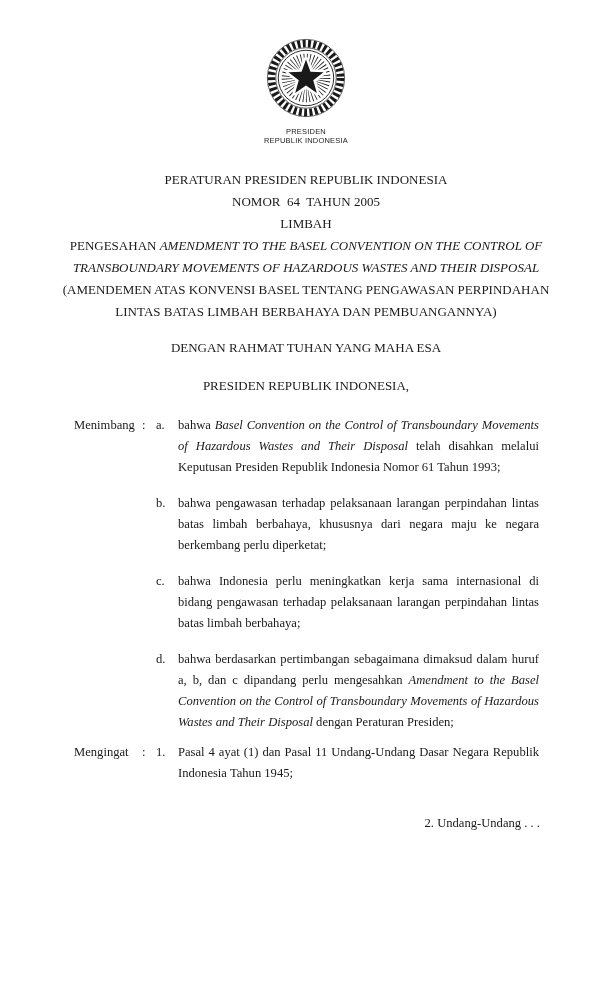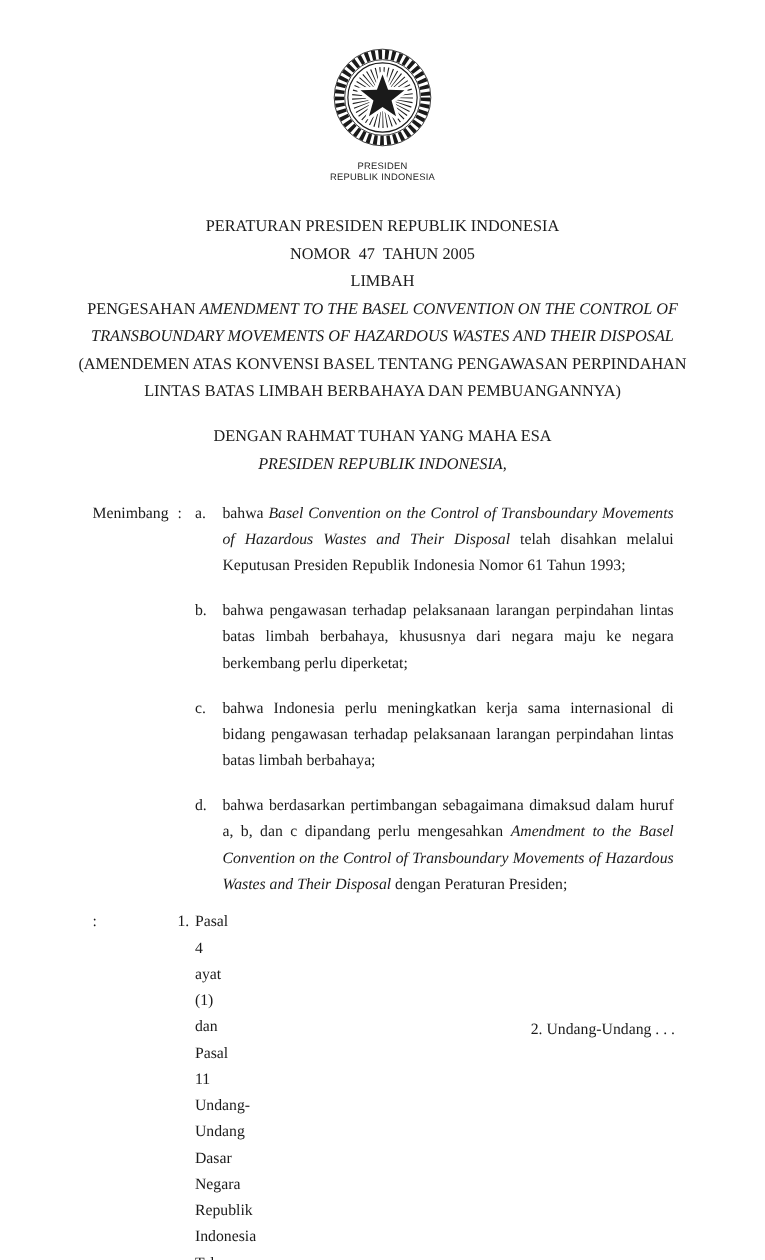--- a/index.html
+++ b/index.html
@@ -26,21 +26,21 @@
   }
   .title-block {
     margin-top: 24px;
     text-align: center;
     font-size: 13px;
     line-height: 22px;
   }
   .title-line { white-space: pre-wrap; font-family: Liberation Serif, serif; }
   .subject { max-width: 500px; margin: 0 auto; }
   .invocation { margin-top: 14px; }
-  .authority { margin-top: 0; font-style: italic; }
+  .authority { margin-top: 16px; }
   .clauses {
     margin: 18px 71px 0 72px;
     display: grid;
     grid-template-columns: 68px 14px 22px 1fr;
     row-gap: 15px;
     font-size: 12.6px;
     line-height: 21px;
   }
   .clauses.mengingat { margin-top: 9px; }
   .clauses .text { text-align: justify; }
@@ -68,21 +68,21 @@
       <polygon points="50,28 55.3,42.7 70.9,43.2 58.6,52.8 62.9,67.8 50,59 37.1,67.8 41.4,52.8 29.1,43.2 44.7,42.7" fill="#1a1a1a"></polygon>
     </svg>
     <div class="seal-caption">
       <div>PRESIDEN</div>
       <div>REPUBLIK INDONESIA</div>
     </div>
   </div>
 
   <div class="title-block">
     <div class="title-line">PERATURAN PRESIDEN REPUBLIK INDONESIA</div>
-    <div class="title-line">NOMOR  47  TAHUN 2005</div>
+    <div class="title-line">NOMOR  64  TAHUN 2005</div>
     <div class="title-line">LIMBAH</div>
     <div class="subject"><span>PENGESAHAN </span><span class="it">AMENDMENT TO THE BASEL CONVENTION ON THE CONTROL OF TRANSBOUNDARY MOVEMENTS OF HAZARDOUS WASTES AND THEIR DISPOSAL</span><span> (AMENDEMEN ATAS KONVENSI BASEL TENTANG PENGAWASAN PERPINDAHAN LINTAS BATAS LIMBAH BERBAHAYA DAN PEMBUANGANNYA)</span></div>
     <div class="invocation">DENGAN RAHMAT TUHAN YANG MAHA ESA</div>
     <div class="authority">PRESIDEN REPUBLIK INDONESIA,</div>
   </div>
 
   <div class="clauses">
     <div>Menimbang</div>
     <div>:</div>
     <div>a.</div>
@@ -98,20 +98,21 @@
     <div>c.</div>
     <div class="text"><span>bahwa Indonesia perlu meningkatkan kerja sama internasional di bidang pengawasan terhadap pelaksanaan larangan perpindahan lintas batas limbah berbahaya;</span></div>
 
     <div></div>
     <div></div>
     <div>d.</div>
     <div class="text"><span>bahwa berdasarkan pertimbangan sebagaimana dimaksud dalam huruf a, b, dan c dipandang perlu mengesahkan </span><span class="it">Amendment to the Basel Convention on the Control of Transboundary Movements of Hazardous Wastes and Their Disposal</span><span> dengan Peraturan Presiden;</span></div>
   </div>
 
   <div class="clauses mengingat">
+    <div>Mengingat</div>
     <div>:</div>
     <div>1.</div>
     <div class="text"><span>Pasal 4 ayat (1) dan Pasal 11 Undang-Undang Dasar Negara Republik Indonesia Tahun 1945;</span></div>
   </div>
 
   <div class="catchword">2. Undang-Undang . . .</div>
 
 </div>
 
 </body></html>

